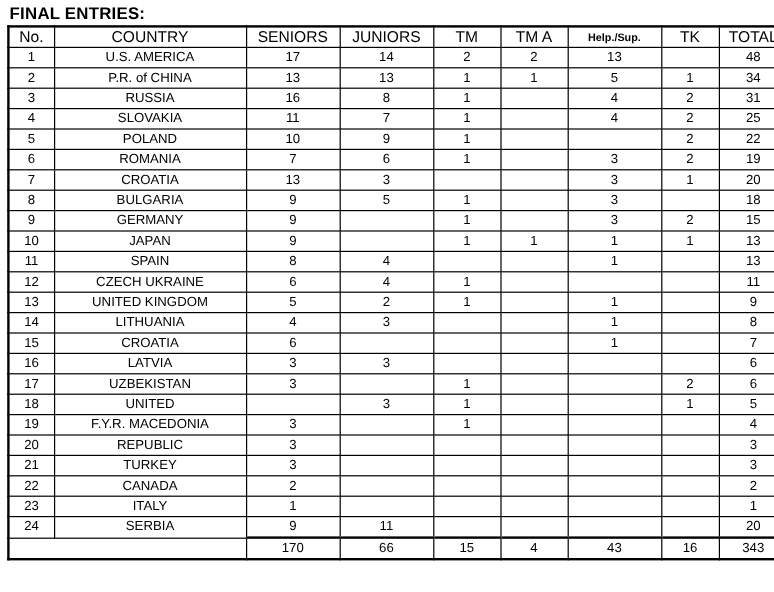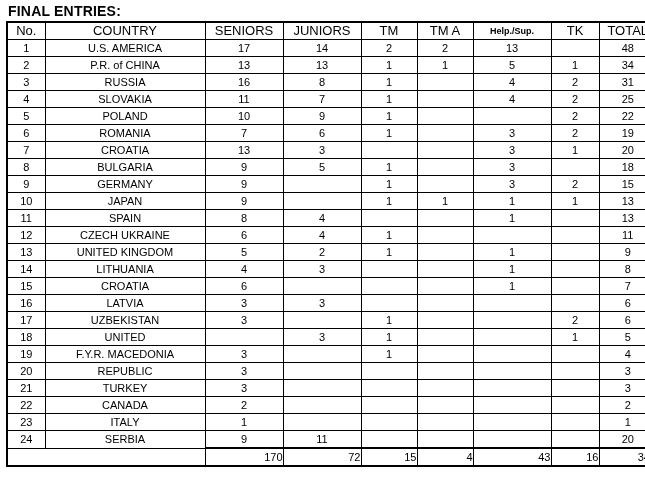--- a/index.html
+++ b/index.html
@@ -69,21 +69,20 @@
   col.c-tk      { width: 48px; }
   col.c-total   { width: 58px; }
 
   td.country {
     font-size: 11px;
     margin-top: 34px;
   }
   tr.totals-row td {
     border-left: 1px solid #000000;
     border-right: 1px solid #000000;
-    text-align: right;
   }
   tr.totals-row td.blank-left {
     border: none;
   }
   
   thead tr th { border-bottom: 2px solid #000000; }
   
   tr.totals-row td { border-top: 2px solid #000000; }
 </style>
 </head>
@@ -383,21 +382,21 @@
           <td></td>
           <td></td>
           <td>20</td>
         </tr>
       </tbody>
     <tfoot>
       <tr class="totals-row">
         <td class="blank-left"></td>
         <td class="blank-left"></td>
         <td>170</td>
-        <td>72</td>
+        <td>66</td>
         <td>15</td>
         <td>4</td>
         <td>43</td>
         <td>16</td>
         <td>343</td>
       </tr>
     </tfoot>
   </table>
 
 </div>

